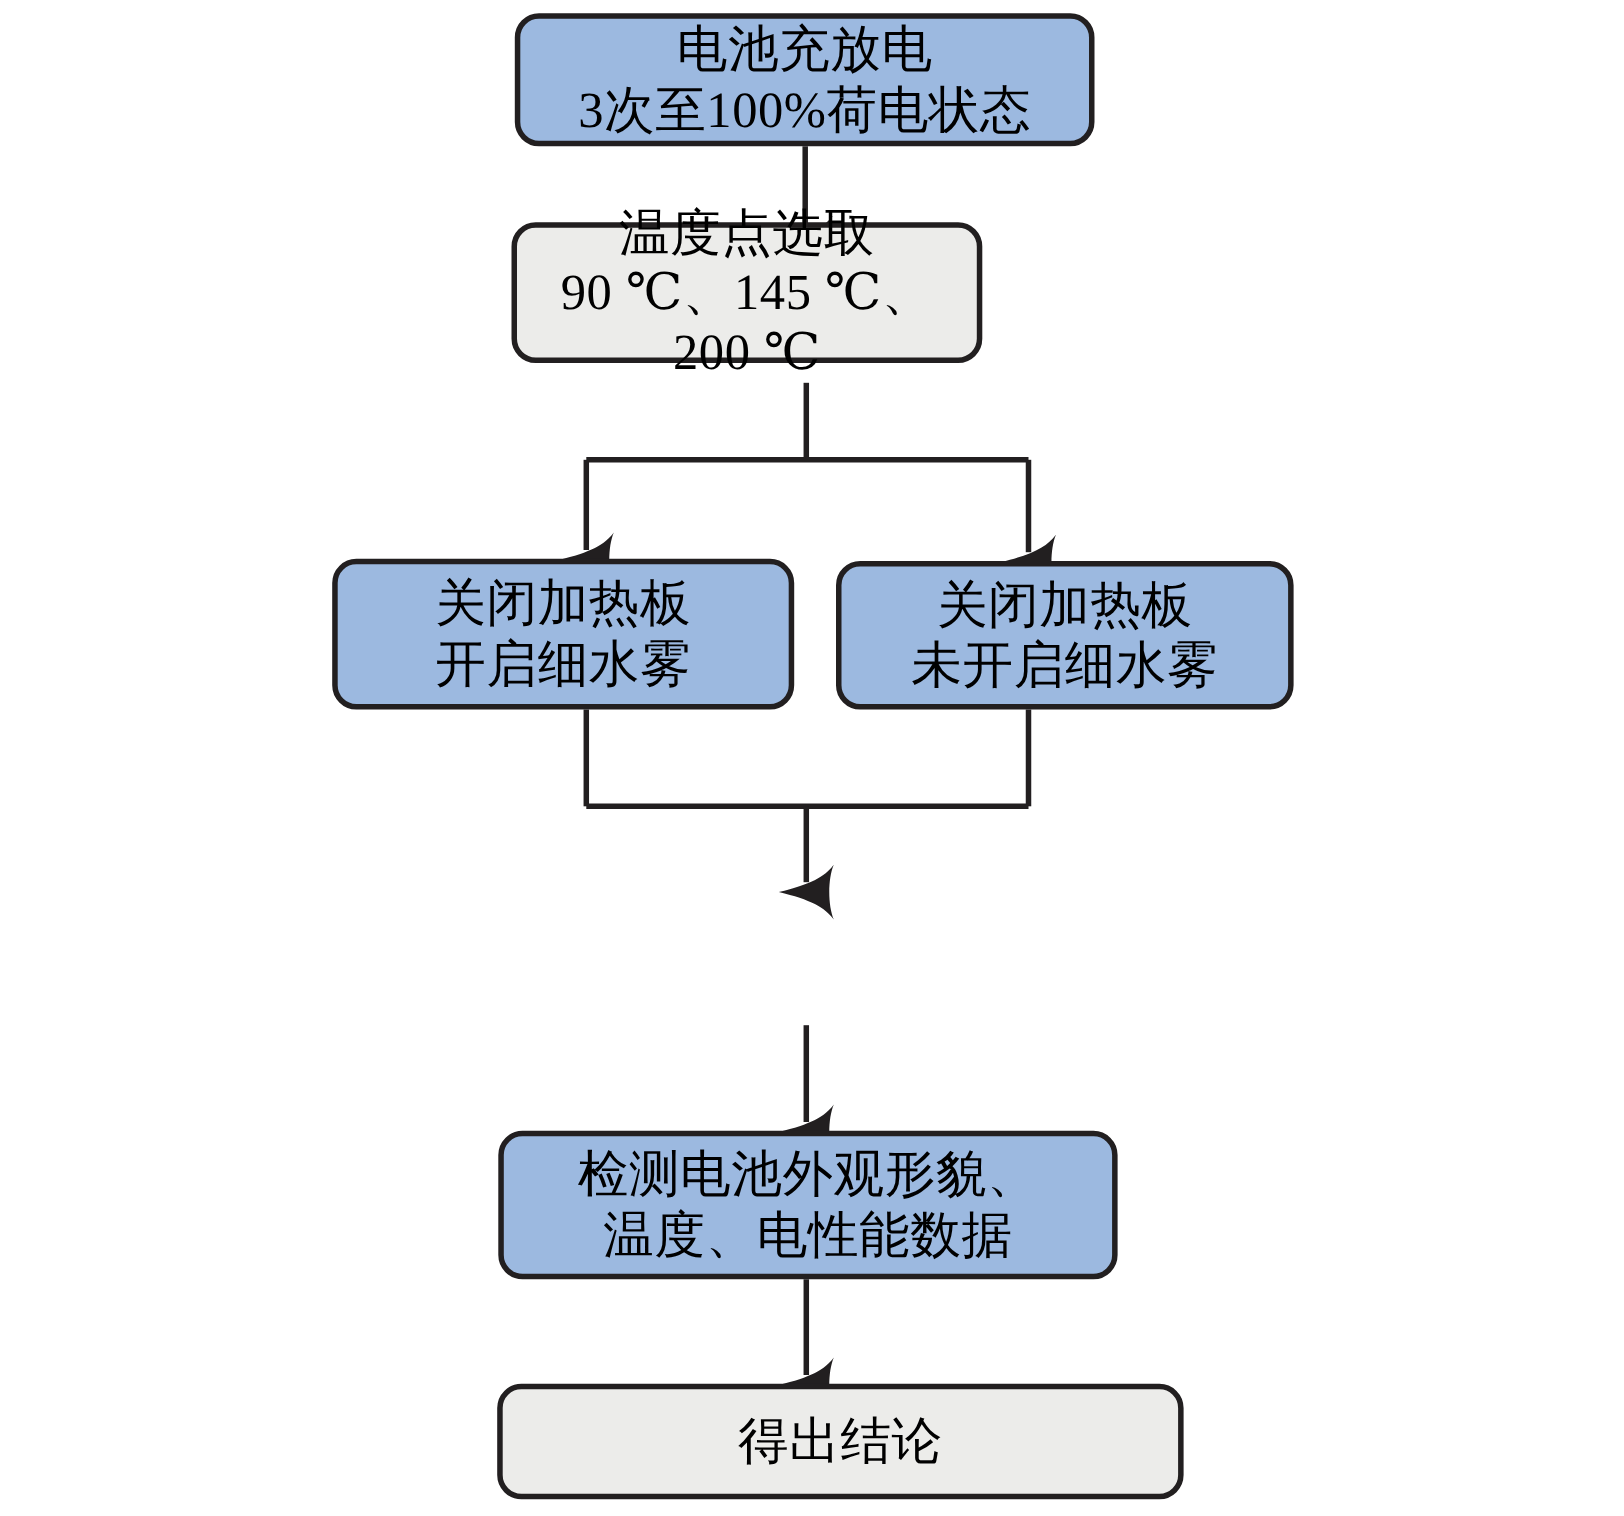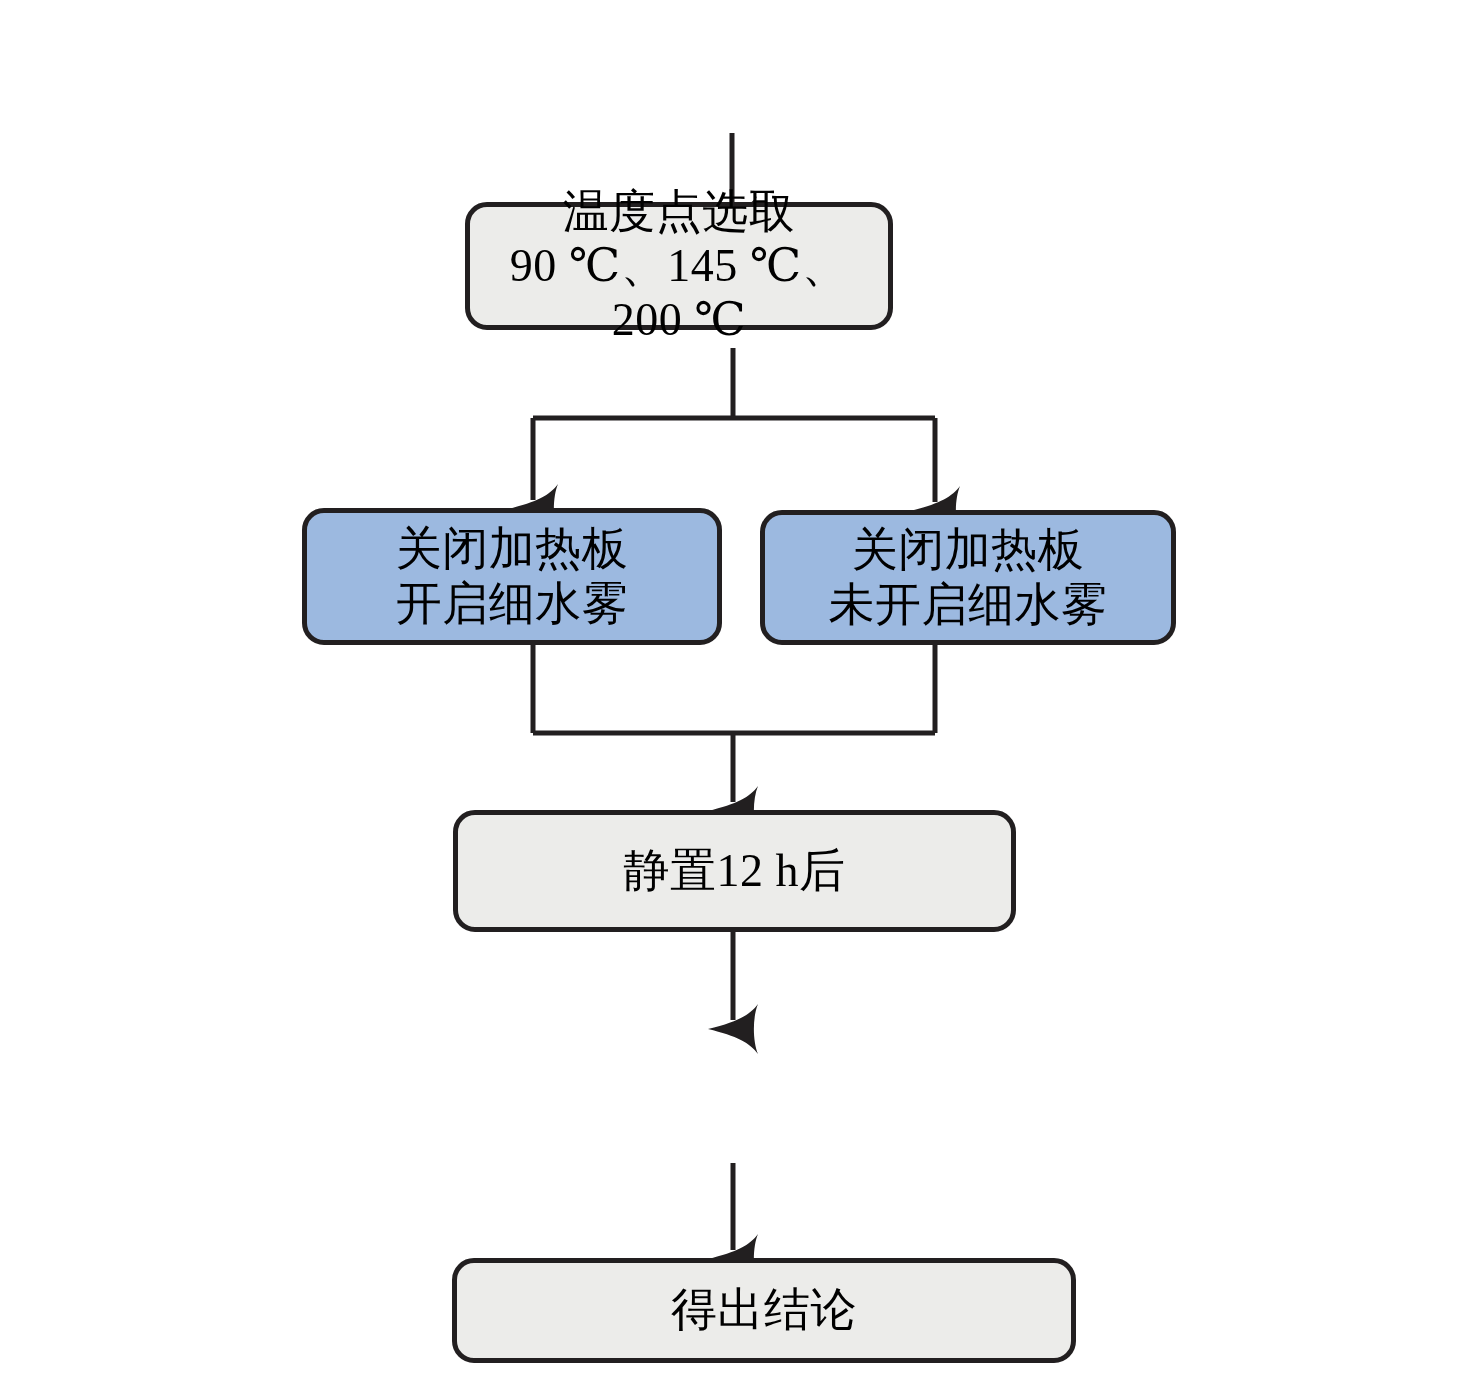--- a/index.html
+++ b/index.html
@@ -94,38 +94,43 @@
       <path d="M 533,733 L 935,733"></path>
 
       <path d="M 733,733 L 733,802" marker-end="url(#arrowhead2)"></path>
 
       <path d="M 733,932 L 733,1020" marker-end="url(#arrowhead2)"></path>
 
       <path d="M 733,1163 L 733,1250" marker-end="url(#arrowhead2)"></path>
     </g>
   </svg>
 
+  <div class="node fill-blue" id="node-charge">
+    <span class="node-text">电池充放电
+3次至100%荷电状态</span>
+  </div>
 
   <div class="node fill-gray" id="node-temp">
     <span class="node-text">温度点选取
 90 ℃、145 ℃、200 ℃</span>
   </div>
 
   <div class="node fill-blue" id="node-mist-on">
     <span class="node-text">关闭加热板
 开启细水雾</span>
   </div>
 
   <div class="node fill-blue" id="node-mist-off">
     <span class="node-text">关闭加热板
 未开启细水雾</span>
   </div>
 
-  <div class="node fill-gray" id="node-rest">
-    <span class="node-text">静置12 h后</span>
+
+  <div class="node fill-blue" id="node-measure">
+    <span class="node-text">检测电池外观形貌、
+温度、电性能数据</span>
   </div>
-
 
   <div class="node fill-gray" id="node-conclusion">
     <span class="node-text">得出结论</span>
   </div>
 
 </div>
 
 </body></html>

